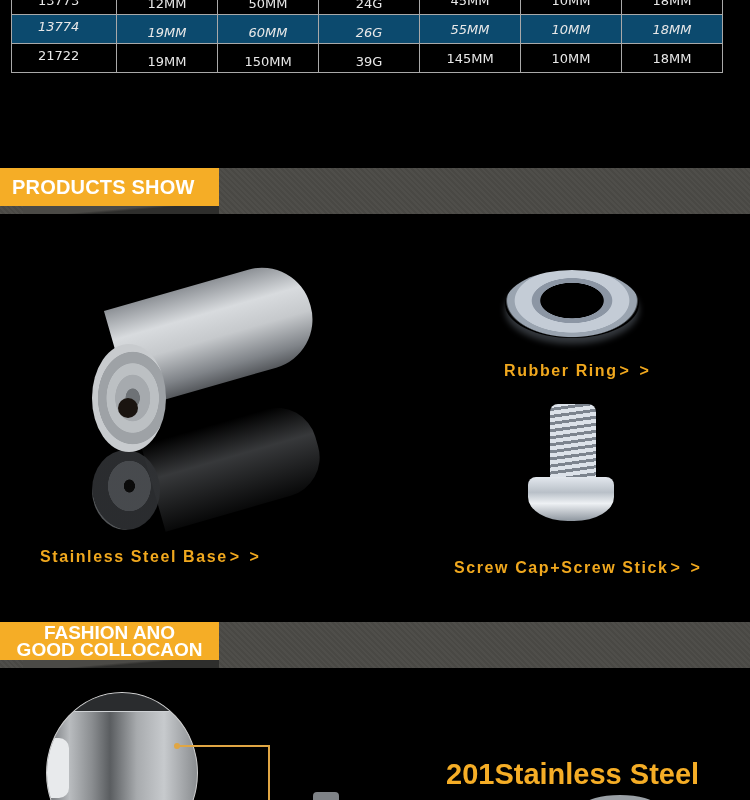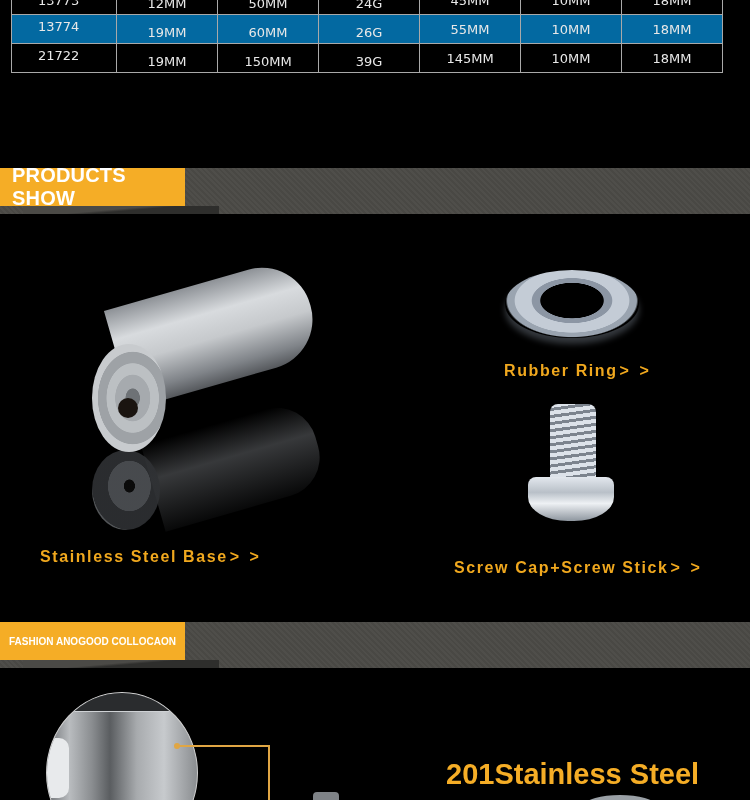--- a/index.html
+++ b/index.html
@@ -2,37 +2,37 @@
 <html><head>
   <meta charset="utf-8">
   <style>
     html, body { margin: 0; padding: 0; background: #000; }
     body { width: 750px; height: 800px; overflow: hidden; position: relative; font-family: "Liberation Sans", sans-serif; }
 
     
     .spec-table { position: absolute; left: 11px; top: -15px; width: 712px; border-collapse: collapse; table-layout: fixed; }
     .spec-table td { border: 1px solid #a9a9a9; color: #e8e8e8; font-family: "DejaVu Sans", sans-serif; font-size: 13px; text-align: center; height: 28px; padding: 0; }
     .spec-table tr.odd td { background: #000; }
-    .spec-table tr.even td { background: #0369a1; }
+    .spec-table tr.even td { background: #0c4a6e; font-style: italic; }
     .spec-table td.c0 { width: 105px; text-align: left; padding-left: 26px; box-sizing: border-box; }
     .spec-table td span { display: inline-block; }
     .spec-table td.low span { transform: translateY(3px); }
     .spec-table td.high span { transform: translateY(-3px); }
 
     
     .banner { position: absolute; left: 0; width: 750px; height: 46px; }
     .banner .bar { position: absolute; left: 0; top: 0; width: 750px; height: 46px; background: #4b4a46;
       background-image: repeating-linear-gradient(45deg, rgba(255,255,255,0.025) 0 2px, rgba(0,0,0,0.03) 2px 4px); }
-    .banner .tag { position: absolute; left: 0; top: 0; width: 185px; height: 38px; background: #f5ad26; display: flex; align-items: center; color: #fff; font-weight: bold; }
+    .banner .tag { position: absolute; left: 0; top: 0; width: 219px; height: 38px; background: #f5ad26; display: flex; align-items: center; color: #fff; font-weight: bold; }
     .banner .shadow { position: absolute; left: 23px; top: 38px; width: 196px; height: 8px;
       background: linear-gradient(175deg, #4b4a46 0%, #4b4a46 45%, #2e2e2c 55%, #2e2e2c 100%); }
     .banner.b1 { top: 168px; }
     .banner.b1 .tag { font-size: 20px; padding-left: 12px; box-sizing: border-box; letter-spacing: 0.2px; }
     .banner.b2 { top: 622px; }
-    .banner.b2 .tag { font-size: 10px; line-height: 17px; justify-content: center; text-align: center; }
+    .banner.b2 .tag { font-size: 19px; line-height: 17px; flex-direction: column; justify-content: center; text-align: center; }
 
     
     .caption { position: absolute; color: #f0a81e; font-weight: bold; font-size: 16px; letter-spacing: 1.6px; white-space: nowrap; }
     .caption .arrows { letter-spacing: 3px; margin-left: 2px; }
 
     .product { position: absolute; }
     
     .cyl-body { position: absolute; left: 118px; top: 309px; width: 200px; height: 102px; transform-origin: 0 50%;
       transform: rotate(-16deg); border-radius: 0 50px 50px 0 / 0 50px 50px 0;
       background: linear-gradient(180deg, #8d9196 0%, #d8dbde 30%, #c6c9cc 55%, #7f8388 85%, #55585c 100%); }

